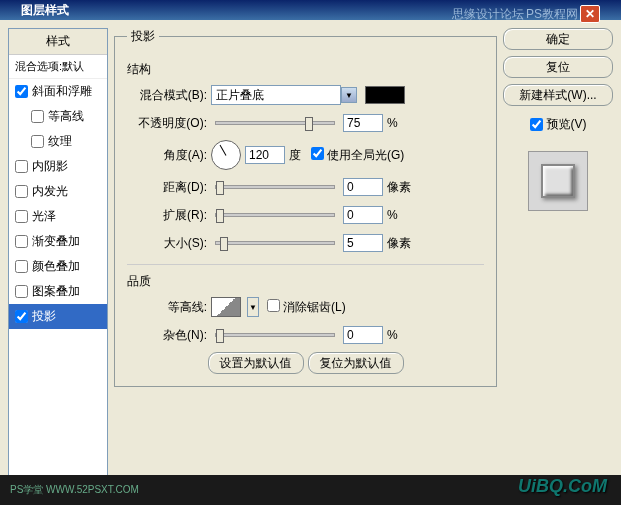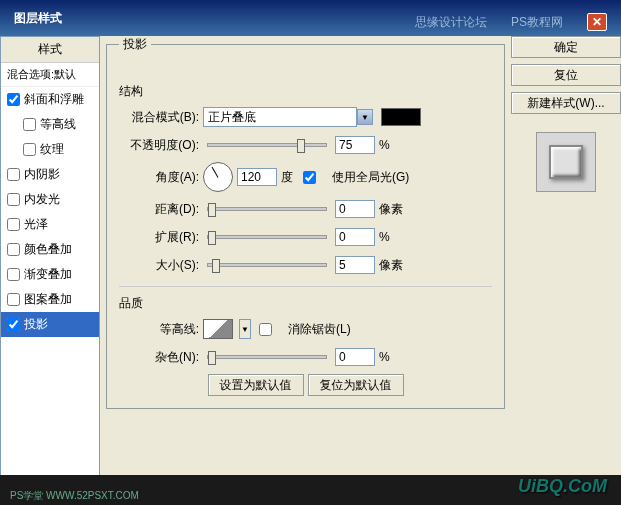--- a/index.html
+++ b/index.html
@@ -1,57 +1,57 @@
 <!DOCTYPE html>
 <html><head>
 <meta charset="utf-8">
 <style>
 * { box-sizing: border-box; margin: 0; padding: 0; font-family: "Microsoft YaHei", SimSun, Arial, sans-serif; font-size: 12px; }
 body { background: #ECE9D8; width: 621px; height: 505px; overflow: hidden; }
-.titlebar { background: linear-gradient(to bottom, #0A246A, #3B6EA5); color: #fff; height: 36px; display: flex; align-items: center; padding: 0 14px; justify-content: space-between; }
+.titlebar { background: linear-gradient(to bottom, #0A246A, #3B6EA5); color: #fff; height: 20px; display: flex; align-items: center; padding: 0 21px; justify-content: space-between; }
 .titlebar-text { font-weight: bold; }
-.titlebar-right { display: flex; align-items: center; gap: 24px; color: #9bb8d8; font-size: 10px; margin-top: 8px; }
+.titlebar-right { display: flex; align-items: center; gap: 2px; color: #9bb8d8; font-size: 10px; margin-top: 8px; }
 .close-btn { width: 20px; height: 18px; background: #d04a2a; border: 1px solid #fff; color: #fff; display: flex; align-items: center; justify-content: center; font-weight: bold; cursor: pointer; border-radius: 2px; }
-.main { display: flex; padding: 0; gap: 6px; height: calc(100% - 24px); }
+.main { display: flex; padding: 8px; gap: 6px; height: calc(100% - 24px); }
 .style-list { width: 100px; border: 1px solid #7F9DB9; background: #fff; }
 .style-header { background: #ECE9D8; border-bottom: 1px solid #ccc; padding: 4px 6px; text-align: center; }
 .style-sub { padding: 4px 6px; border-bottom: 1px solid #eee; font-size: 11px; }
 .style-item { padding: 4px 6px; display: flex; align-items: center; gap: 4px; cursor: pointer; }
 .style-item.indent { padding-left: 22px; }
 .style-item.selected { background: #316AC5; color: #fff; }
 .style-item input[type=checkbox] { width: 13px; height: 13px; }
 .center { flex: 1; }
 fieldset { border: 1px solid #919B9C; padding: 8px 12px 12px; margin-bottom: 6px; }
 legend { padding: 0 4px; }
-.inner-group { margin-top: 22px; }
+.inner-group { margin-top: 8px; }
 .inner-label { font-size: 12px; margin-bottom: 4px; display: block; }
 .row { display: flex; align-items: center; gap: 4px; margin: 6px 0; min-height: 22px; }
 .row-label { width: 80px; text-align: right; }
 .txt-in { width: 40px; height: 18px; border: 1px solid #7F9DB9; padding: 1px 3px; text-align: left; }
 .dropdown { display: flex; align-items: center; }
-.dropdown-field { width: 154px; height: 20px; border: 1px solid #7F9DB9; background: #fff; padding: 2px 4px; display: flex; align-items: center; justify-content: space-between; }
+.dropdown-field { width: 130px; height: 20px; border: 1px solid #7F9DB9; background: #fff; padding: 2px 4px; display: flex; align-items: center; justify-content: space-between; }
 .dropdown-arrow { width: 16px; height: 16px; background: linear-gradient(#cde, #9ac); border: 1px solid #7F9DB9; display: flex; align-items: center; justify-content: center; font-size: 8px; }
 .color-swatch { width: 40px; height: 18px; background: #000; border: 1px solid #666; margin-left: 4px; }
 .slider { flex: 1; height: 4px; background: #ccc; border: 1px solid #999; position: relative; max-width: 120px; margin: 0 4px; }
 .slider-thumb { position: absolute; top: -5px; width: 8px; height: 14px; background: #ECE9D8; border: 1px solid #666; }
 .unit { width: 30px; }
 .angle-dial { width: 30px; height: 30px; border: 1px solid #666; border-radius: 50%; background: #fff; position: relative; }
 .angle-line { position: absolute; width: 12px; height: 1px; background: #000; top: 50%; left: 50%; transform-origin: left center; transform: rotate(-120deg); }
 .contour-swatch { width: 30px; height: 20px; border: 1px solid #666; background: linear-gradient(135deg, #fff 0%, #fff 50%, #888 50%, #888 100%); margin-right: 2px; }
 .contour-arrow { width: 12px; height: 20px; border: 1px solid #7F9DB9; background: #ECE9D8; display: flex; align-items: center; justify-content: center; font-size: 8px; }
-.btn { background: #ECE9D8; border: 1px solid #919B9C; border-radius: 0; padding: 2px 10px; cursor: pointer; box-shadow: 1px 1px 0 #fff inset; min-width: 96px; text-align: center; height: 22px; }
+.btn { background: #ECE9D8; border: 1px solid #919B9C; border-radius: 9px; padding: 2px 10px; cursor: pointer; box-shadow: 1px 1px 0 #fff inset; min-width: 96px; text-align: center; height: 22px; }
 .btn-row { display: flex; gap: 4px; justify-content: center; margin-top: 4px; }
 .right-panel { width: 110px; display: flex; flex-direction: column; gap: 6px; align-items: stretch; }
 .right-panel .btn { min-width: 0; }
 .preview-chk { display: flex; align-items: center; gap: 4px; justify-content: center; margin-top: 4px; }
 .preview-box { width: 60px; height: 60px; background: #d8d8d8; border: 1px solid #999; margin: 12px auto 0; display: flex; align-items: center; justify-content: center; }
 .preview-inner { width: 34px; height: 34px; background: #e0e0e0; border: 2px solid #888; box-shadow: inset 2px 2px 3px #fff, inset -2px -2px 3px #666, 2px 2px 4px rgba(0,0,0,0.4); }
-.checkbox-ctl { display: flex; align-items: center; gap: 16px; }
+.checkbox-ctl { display: flex; align-items: flex-start; gap: 3px; }
 .checkbox-ctl input { width: 13px; height: 13px; }
-.footer-watermark { position: absolute; bottom: 2px; left: 10px; color: #6a8; font-size: 10px; }
+.footer-watermark { position: absolute; bottom: 8px; left: 10px; color: #6a8; font-size: 10px; }
 .footer-brand { position: absolute; bottom: 8px; right: 14px; color: #0f766e; font-weight: bold; font-size: 18px; font-style: italic; text-shadow: 1px 1px 2px #000; }
 .bottom-strip { position: absolute; bottom: 0; left: 0; width: 100%; height: 30px; background: #1a1a1a; }
 </style>
 </head>
 <body>
 
 <div class="titlebar">
   <span class="titlebar-text">图层样式</span>
   <div class="titlebar-right">
     <span>思缘设计论坛</span>
@@ -85,25 +85,25 @@
         <div class="style-item">
           <input type="checkbox" style="">
           <span>内发光</span>
         </div>
         <div class="style-item">
           <input type="checkbox" style="">
           <span>光泽</span>
         </div>
         <div class="style-item">
           <input type="checkbox" style="">
+          <span>渐变叠加</span>
+        </div>
+        <div class="style-item">
+          <input type="checkbox" style="">
           <span>颜色叠加</span>
-        </div>
-        <div class="style-item">
-          <input type="checkbox" style="">
-          <span>渐变叠加</span>
         </div>
         <div class="style-item">
           <input type="checkbox" style="">
           <span>图案叠加</span>
         </div>
         <div class="style-item selected">
           <input type="checkbox" checked="" style="">
           <span>投影</span>
         </div>
       </div>
@@ -205,20 +205,24 @@
         <button class="btn">设置为默认值</button>
         <button class="btn">复位为默认值</button>
       </div>
     </fieldset>
   </div>
 
   <div class="right-panel">
     <button class="btn">确定</button>
     <button class="btn">复位</button>
     <button class="btn">新建样式(W)...</button>
+    <label class="preview-chk">
+      <input type="checkbox" checked="" style="">
+      <span>预览(V)</span>
+    </label>
     <div class="preview-box">
       <div class="preview-inner"></div>
     </div>
   </div>
 
 </div>
 
 <div class="bottom-strip"></div>
 <div class="footer-watermark">PS学堂  WWW.52PSXT.COM</div>
 <div class="footer-brand">UiBQ.CoM</div>

